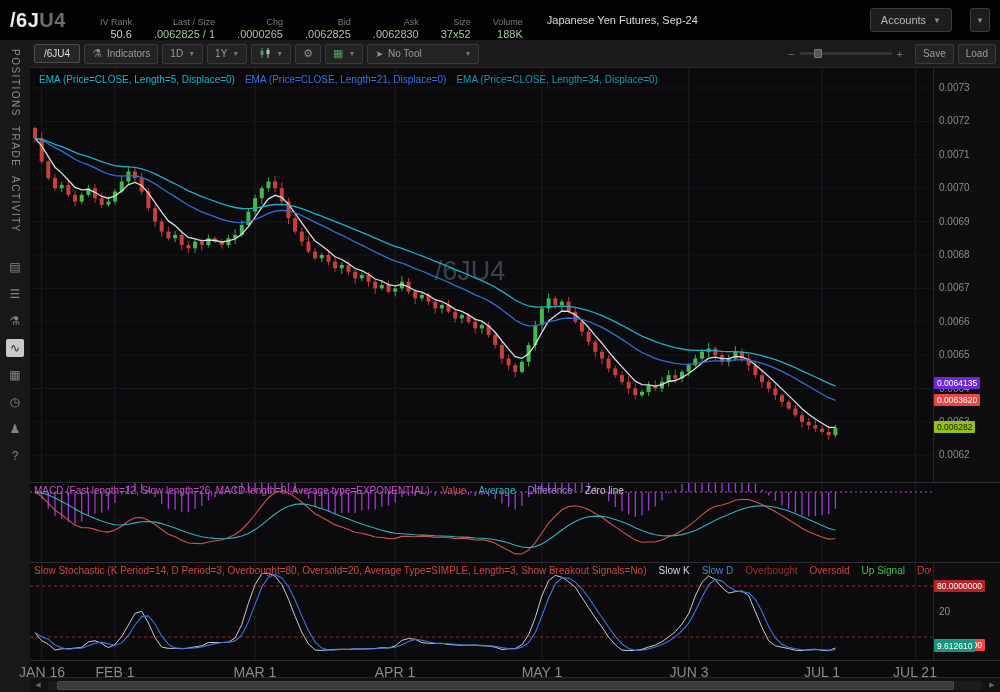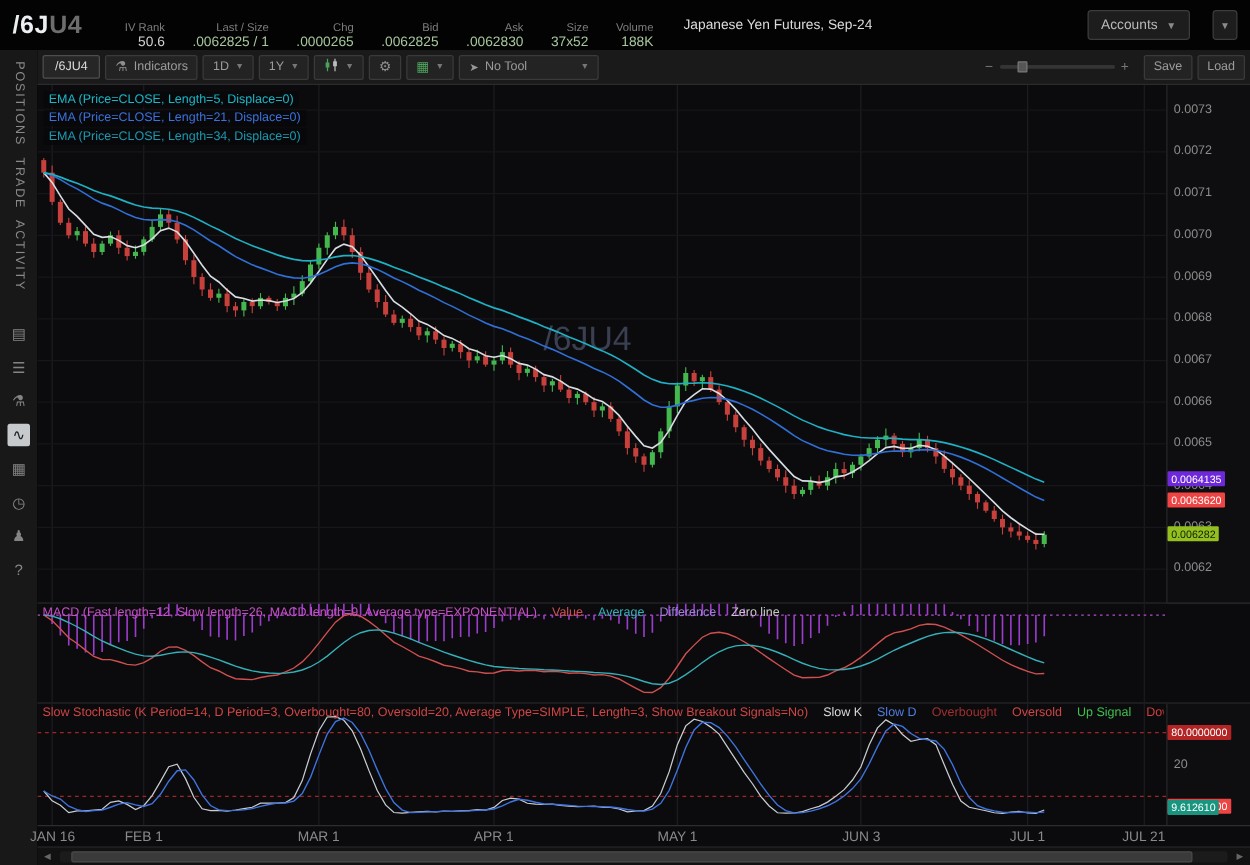--- a/index.html
+++ b/index.html
@@ -59,29 +59,29 @@
   .main-panel  { height:414px; }
   .macd-panel  { height:80px; border-top:1px solid #2c2c31; }
   .stoch-panel { height:98px; border-top:1px solid #2c2c31; }
   .plot { position:relative; width:903px; background:#0b0b0d; }
   .plot svg { display:block; }
   .axis { width:67px; position:relative; background:#0e0e10; border-left:1px solid #26262a; }
   .tick  { position:absolute; left:5px; font-size:10px; color:#8c8c8c; }
   .badge { position:absolute; left:0; font-size:8.5px; padding:1px 3px; border-radius:1px;
     white-space:nowrap; color:#fff; }
 
-  .legend { position:absolute; top:5px; left:5px; display:flex; flex-direction:column; gap:2px; }
+  .legend { position:absolute; top:5px; left:5px; display:flex; flex-direction:row; gap:2px; }
   .legend-item { font-size:10px; background:rgba(8,8,10,0.78); padding:1px 4px; width:fit-content; white-space:nowrap; }
 
   .ind-label { position:absolute; top:2px; left:4px; right:2px; display:flex; gap:12px;
     font-size:10px; white-space:nowrap; overflow:hidden; }
 
   
   .xaxis { height:17px; position:relative; border-top:1px solid #2c2c31; background:#0b0b0d; }
-  .xlab { position:absolute; top:3px; font-size:11px; color:#8a8a8a; transform:translateX(-50%); white-space:nowrap; }
+  .xlab { position:absolute; top:3px; font-size:14px; color:#8a8a8a; transform:translateX(-50%); white-space:nowrap; }
   .scrollbar { height:15px; background:#121212; border-top:1px solid #2a2a2a; display:flex; align-items:center; }
   .sb-arrow { width:16px; text-align:center; color:#666; font-size:7px; cursor:pointer; }
   .sb-track { flex:1; height:9px; background:#1b1b1b; border-radius:2px; position:relative; margin:0 2px; }
   .sb-thumb { position:absolute; left:1%; width:96%; top:0; height:9px; background:#3a3a3a;
     border:1px solid #4b4b4b; border-radius:2px; cursor:pointer; }
 </style>
 </head>
 <body>
 
 <div class="app">

